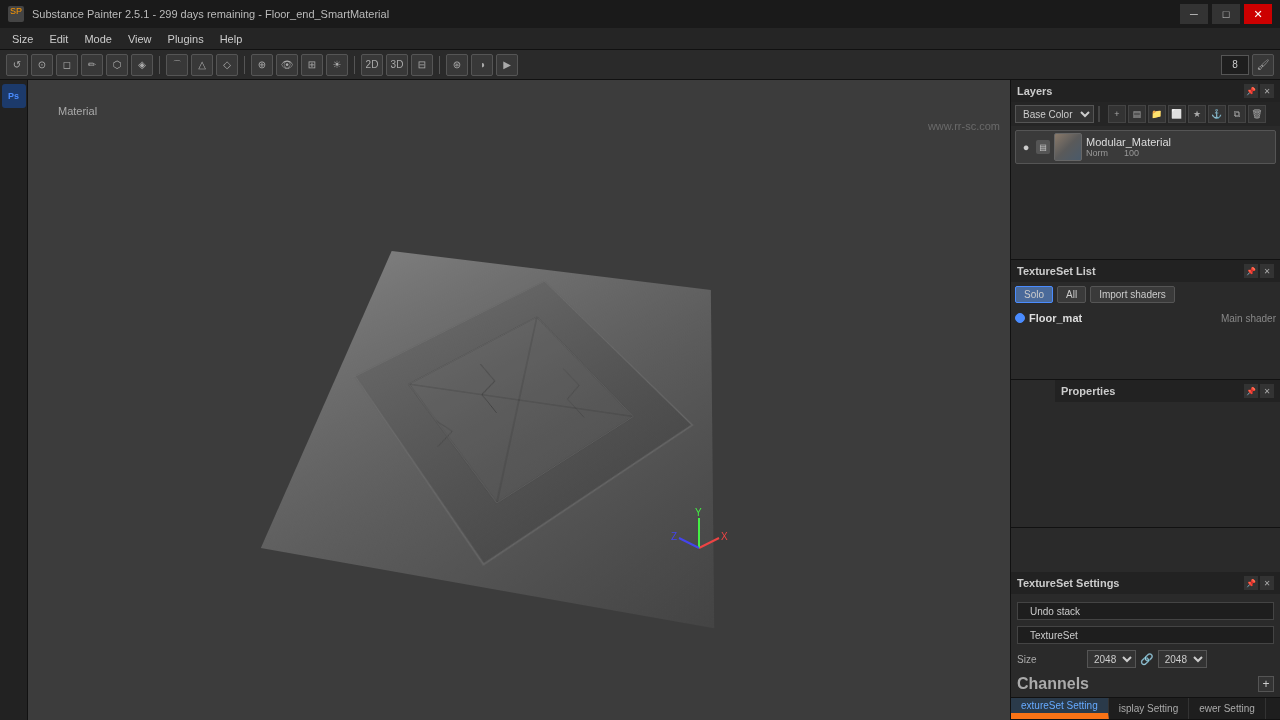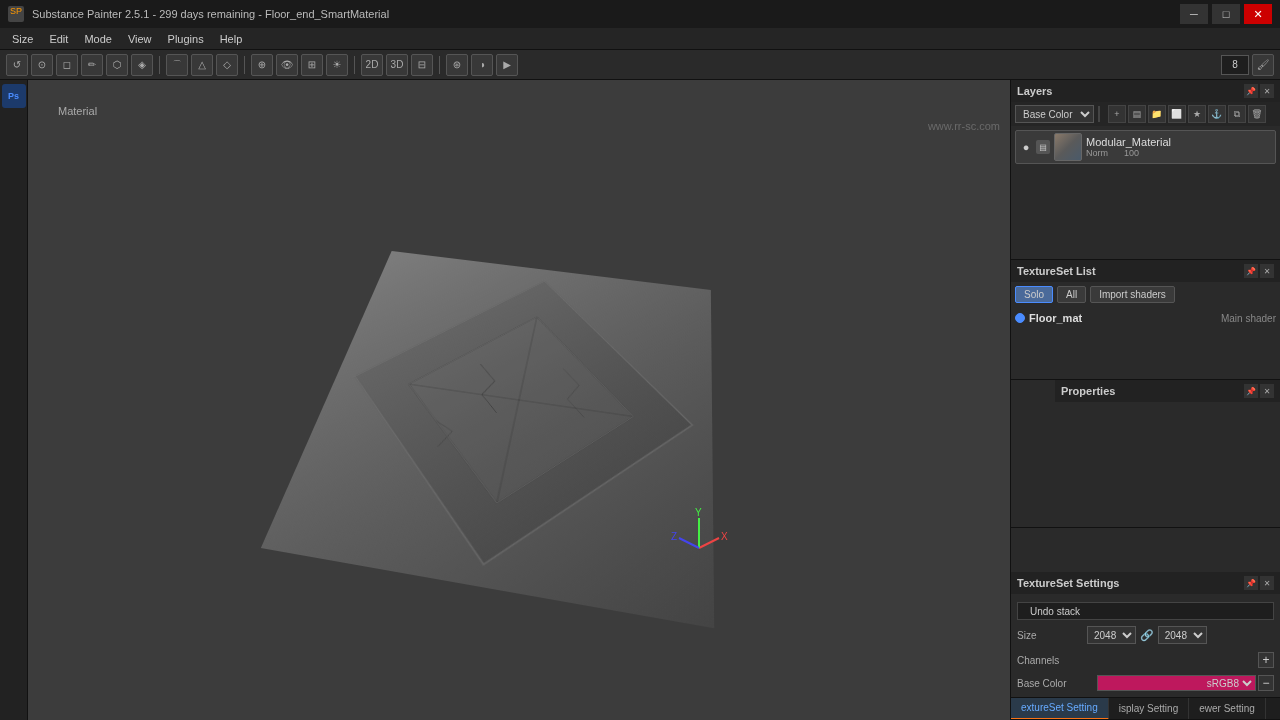--- a/index.html
+++ b/index.html
@@ -329,21 +329,21 @@
       height: 22px;
       display: flex; align-items: center;
       font-size: 10px;
       color: #aaa;
       cursor: pointer;
       border-right: 1px solid #333;
     }
     .btab.active {
       background: #2a3a4a;
       color: #6af;
-      border-bottom: 2px solid #f97316;
+      border-bottom: 7px solid #f97316;
     }
 
     
     #watermark {
       position: absolute;
       top: 40px; right: 10px;
       font-size: 11px;
       color: #888;
       opacity: 0.6;
     }
@@ -565,38 +565,41 @@
           <button class="panel-btn">📌</button>
           <button class="panel-btn">✕</button>
         </div>
       </div>
       <div class="ts-settings-content" style="overflow-y:auto; flex:1;">
 
         <div class="ts-field-row">
           <input class="ts-field-value" style="width: 100%;" value="Undo stack" readonly="">
         </div>
 
+        <div class="ts-field-row">
+          <input class="ts-field-value" style="width: 100%;" value="TextureSet" readonly="">
+        </div>
 
         <div class="ts-field-row">
           <span class="ts-field-label">Size</span>
           <select class="ts-field-select">
             <option>2048</option>
             <option>1024</option>
             <option>512</option>
           </select>
           <span style="margin:0 4px; color:#888;">🔗</span>
           <select class="ts-field-select">
             <option>2048</option>
             <option>1024</option>
             <option>512</option>
           </select>
         </div>
 
         <div style="display:flex; align-items:center; height:20px; margin:4px 0 2px;">
-          <span style="font-size:10px; color:#aaa; flex:1;">Channels</span>
+          <span style="font-size:16px; color:#aaa; flex:1;font-weight:bold;">Channels</span>
           <div class="ts-plus-btn">+</div>
         </div>
 
         <div class="ts-channel-row">
           <span class="ts-ch-label">Base Color</span>
           <select class="ts-ch-select">
             <option>sRGB8</option>
             <option>RGB8</option>
             <option>RGB16F</option>
           </select>

